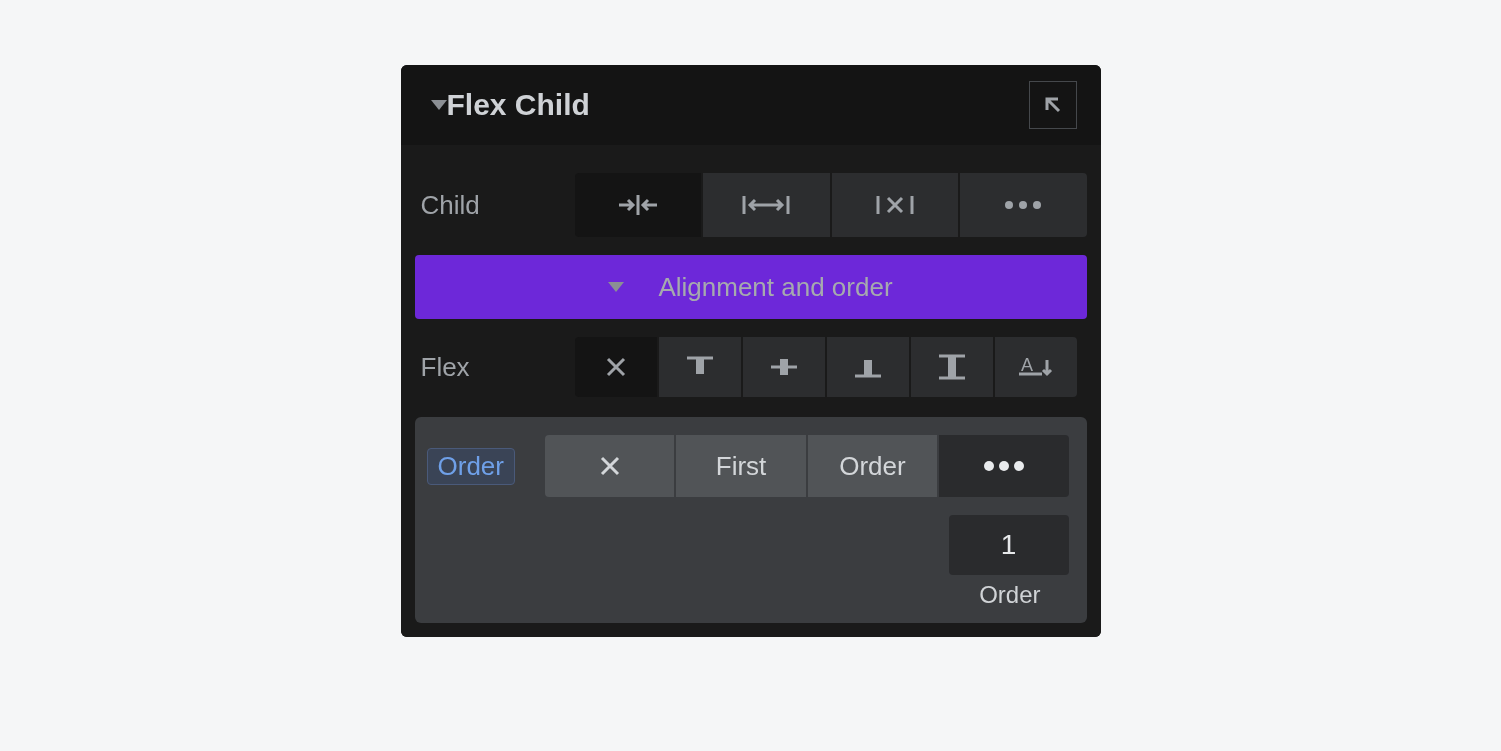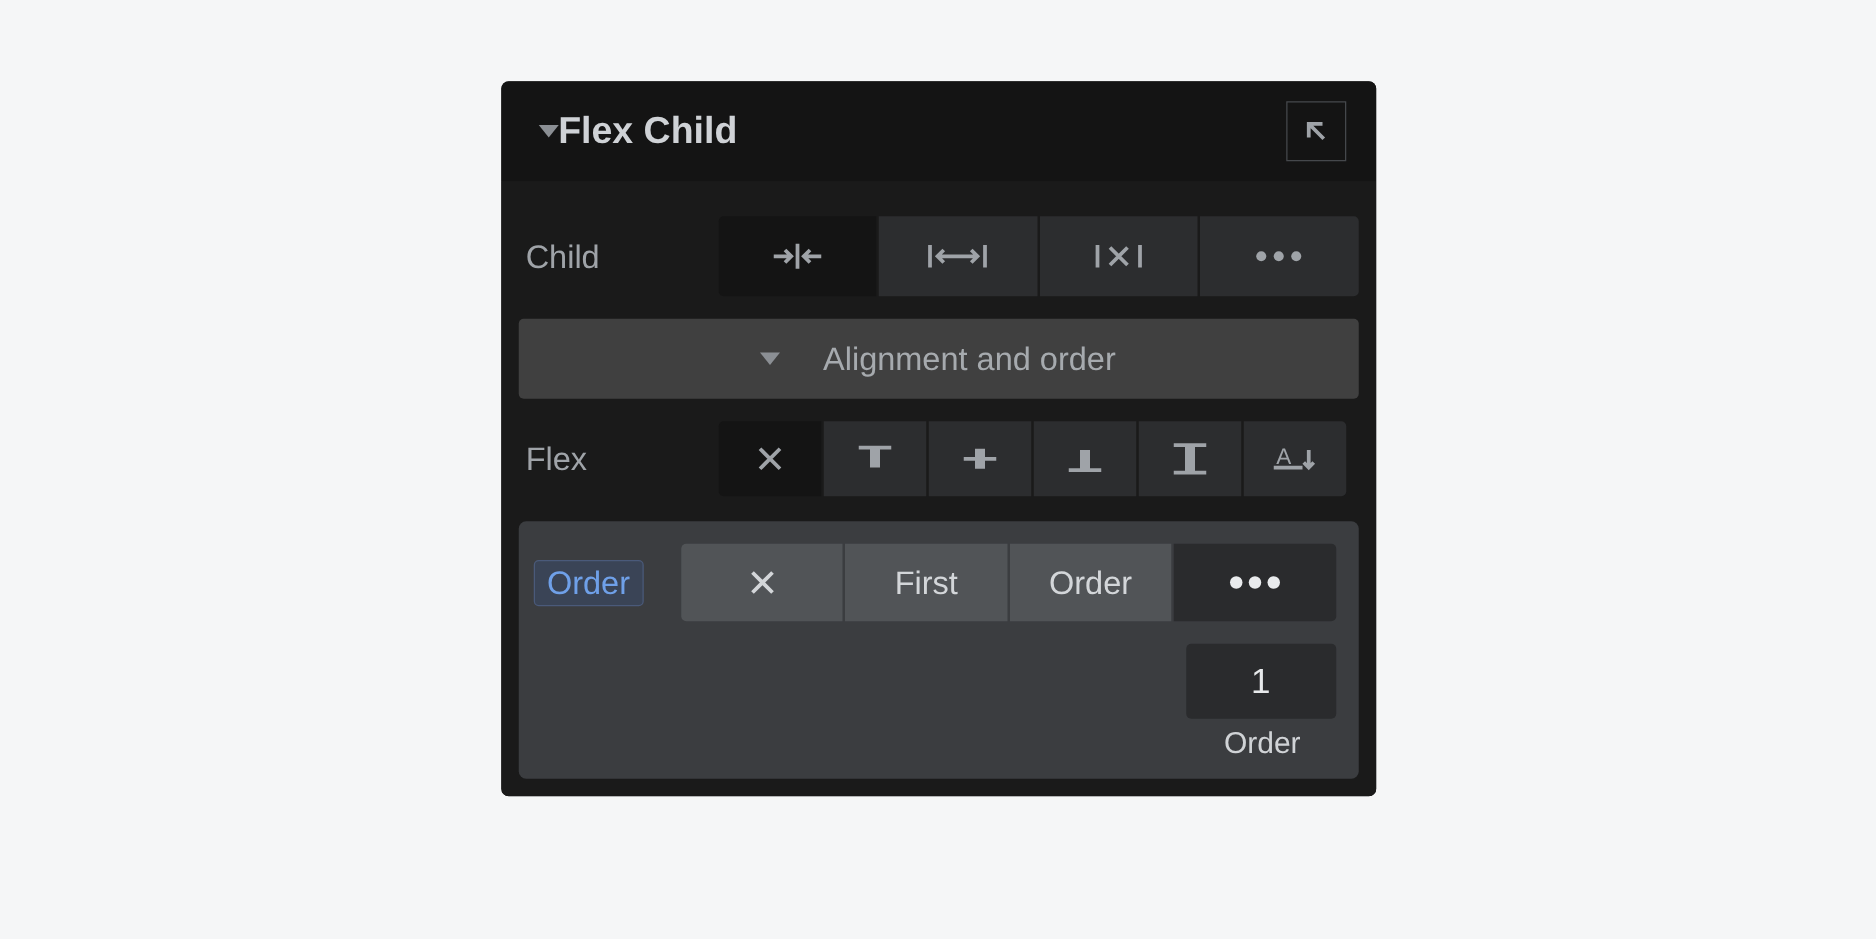--- a/index.html
+++ b/index.html
@@ -61,21 +61,21 @@
     color: #9fa3a8;
   }
   .seg.first { border-radius: 4px 0 0 4px; }
   .seg.last  { border-radius: 0 4px 4px 0; }
   .seg.active { background: #141414; }
   .seg svg { display:block; }
 
   
   .expander {
     height: 64px;
-    background: #404040;
+    background: #6d28d9;
     border-radius: 4px;
     display: flex; align-items: center; justify-content: center;
     gap: 34px;
     cursor: pointer;
     margin: 14px 0;
   }
   .expander-label { color:#a6aaae; font-size:26px; }
 
   
   .seg-group.six .seg { flex: 0 0 82px; height:60px; }

